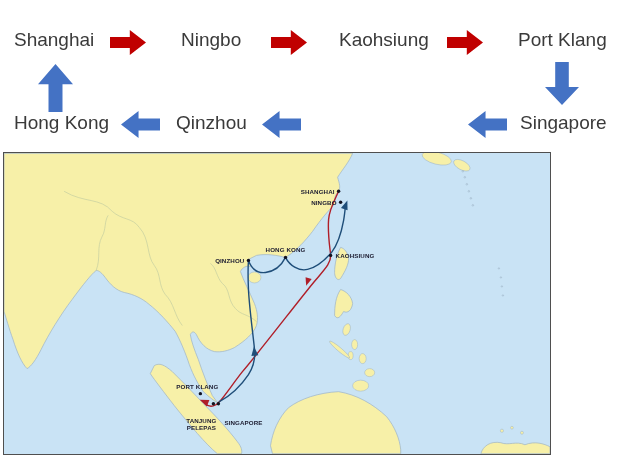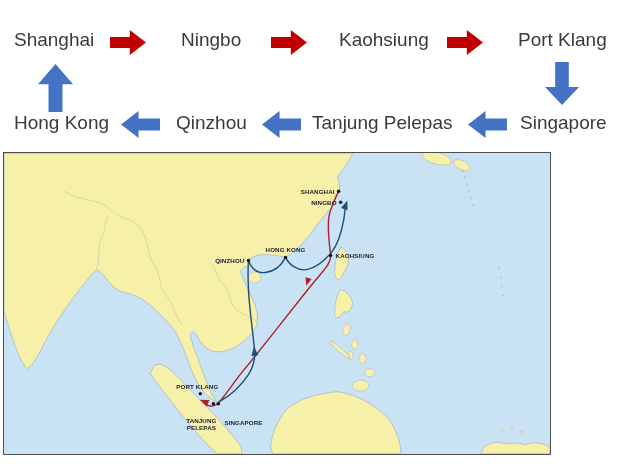--- a/index.html
+++ b/index.html
@@ -60,21 +60,20 @@
   <div class="arrow arrow-right" style="left:447px;top:30px"></div>
   <span class="city" style="left:518px;top:28px">Port Klang</span>
 
   <div class="arrow arrow-up" style="left:38px;top:64px"></div>
   <div class="arrow arrow-down" style="left:545px;top:62px"></div>
 
   <span class="city" style="left:14px;top:111px">Hong Kong</span>
   <div class="arrow arrow-left" style="left:121px;top:111px"></div>
   <span class="city" style="left:176px;top:111px">Qinzhou</span>
   <div class="arrow arrow-left" style="left:262px;top:111px"></div>
-  <span class="city" style="left:312px;top:111px">Tanjung Pelepas</span>
   <div class="arrow arrow-left" style="left:468px;top:111px"></div>
   <span class="city" style="left:520px;top:111px">Singapore</span>
 
   <div id="map-frame">
     <svg width="546" height="301" viewBox="0 0 545 300" xmlns="http://www.w3.org/2000/svg">
       <rect x="0" y="0" width="545" height="300" fill="var(--c-sea,#C9E3F5)"></rect>
 
       <path class="land" d="
         M0,0 L348,0
         C345,8 338,16 333,24 C335,31 336,34 334,38 C329,43 330,47 331,50

